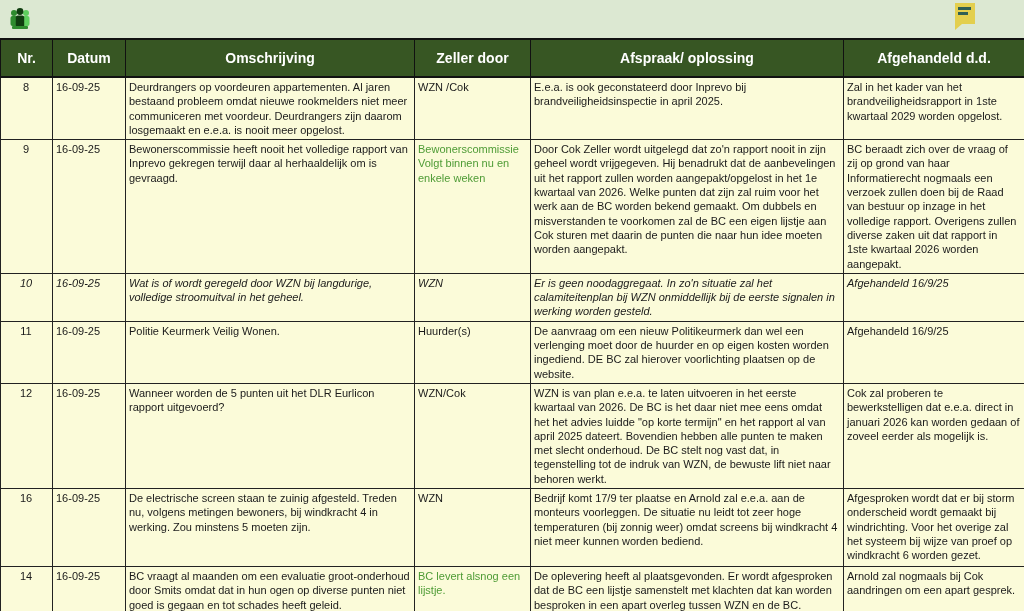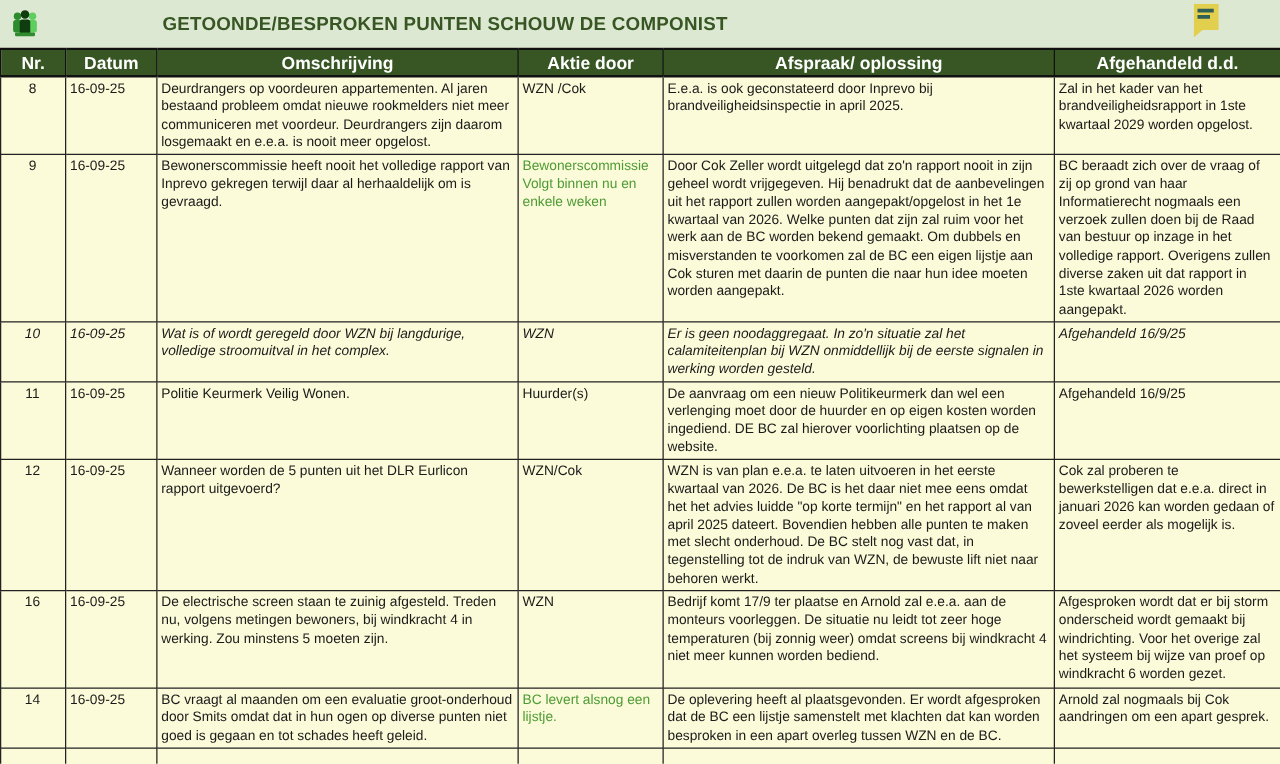--- a/index.html
+++ b/index.html
@@ -44,21 +44,21 @@
   }
   th{
     background:var(--header-bg);
     color:var(--header-text);
     font-size:14px;
     font-weight:bold;
     text-align:center;
     border:1px solid #111;
     border-top:2px solid #111;
     border-bottom:2px solid #111;
-    height:22px;
+    height:38px;
     padding:0 2px;
   }
   td{
     border:1px solid var(--grid);
     vertical-align:top;
     font-size:11px;
     line-height:1.3;
     padding:2px 4px 2px 3px;
     color:#1a1a1a;
     overflow:hidden;
@@ -83,21 +83,20 @@
 <div class="topbar">
   <svg class="people-icon" viewBox="0 0 24 24" aria-hidden="true">
     <circle cx="6" cy="6" r="3" fill="#2e8b2e"></circle>
     <rect x="2.5" y="9" width="7" height="10" rx="2" fill="#2e8b2e"></rect>
     <circle cx="18" cy="6" r="3" fill="#5ecf5e"></circle>
     <rect x="14.5" y="9" width="7" height="10" rx="2" fill="#5ecf5e"></rect>
     <circle cx="12" cy="4.5" r="3.4" fill="#0f3d0f"></circle>
     <rect x="7.8" y="8.5" width="8.4" height="12.5" rx="2" fill="#0f3d0f"></rect>
     <rect x="4" y="19" width="16" height="3" rx="1" fill="#2e8b2e"></rect>
   </svg>
-  <div class="doc-title">GETOONDE/BESPROKEN PUNTEN SCHOUW DE COMPONIST</div>
   <svg class="ribbon-icon" viewBox="0 0 20 27" aria-hidden="true">
     <path d="M0 0 H20 V21 H7 L0 27 Z" fill="#e3cf4e"></path>
     <rect x="3" y="4" width="13" height="3" fill="#2f5f55"></rect>
     <rect x="3" y="9" width="10" height="3" fill="#2f5f55"></rect>
   </svg>
 </div>
 
 <table>
   <colgroup>
     <col style="width:52px">
@@ -105,21 +104,21 @@
       <col style="width:289px">
     <col style="width:116px">
       <col style="width:313px">
       <col style="width:181px">
   </colgroup>
   <thead>
     <tr>
       <th>Nr.</th>
       <th>Datum</th>
       <th>Omschrijving</th>
-      <th>Aktie door</th>
+      <th>Zeller door</th>
       <th>Afspraak/ oplossing</th>
       <th>Afgehandeld d.d.</th>
     </tr>
   </thead>
   <tbody id="table-body">
       <tr>
     <td class="c-nr">8</td>
     <td class="c-datum">16-09-25</td>
     <td class="c-omschrijving">Deurdrangers op voordeuren appartementen. Al jaren bestaand probleem omdat nieuwe rookmelders niet meer communiceren met voordeur. Deurdrangers zijn daarom losgemaakt en e.e.a. is nooit meer opgelost.</td>
     <td class="c-aktie pre">WZN /Cok</td>
@@ -131,21 +130,21 @@
     <td class="c-datum">16-09-25</td>
     <td class="c-omschrijving">Bewonerscommissie heeft nooit het volledige rapport van Inprevo gekregen terwijl daar al herhaaldelijk om is gevraagd.</td>
     <td class="c-aktie pre green-note">Bewonerscommissie
 Volgt binnen nu en enkele weken</td>
     <td class="c-afspraak">Door Cok Zeller wordt uitgelegd dat zo'n rapport nooit in zijn geheel wordt vrijgegeven. Hij benadrukt dat de aanbevelingen uit het rapport zullen worden aangepakt/opgelost in het 1e kwartaal van 2026. Welke punten dat zijn zal ruim voor het werk aan de BC worden bekend gemaakt. Om dubbels en misverstanden te voorkomen zal de BC een eigen lijstje aan Cok sturen met daarin de punten die naar hun idee moeten worden aangepakt.</td>
     <td class="c-afgehandeld">BC beraadt zich over de vraag of zij op grond van haar Informatierecht nogmaals een verzoek zullen doen bij de Raad van bestuur op inzage in het volledige rapport. Overigens zullen diverse zaken uit dat rapport in 1ste kwartaal 2026 worden aangepakt.</td>
   </tr>
       <tr>
     <td class="c-nr">10</td>
     <td class="c-datum">16-09-25</td>
-    <td class="c-omschrijving">Wat is of wordt geregeld door WZN bij langdurige, volledige stroomuitval in het complex.</td>
+    <td class="c-omschrijving">Wat is of wordt geregeld door WZN bij langdurige, volledige stroomuitval in het geheel.</td>
     <td class="c-aktie pre">WZN</td>
     <td class="c-afspraak">Er is geen noodaggregaat. In zo'n situatie zal het calamiteitenplan bij WZN onmiddellijk bij de eerste signalen in werking worden gesteld.</td>
     <td class="c-afgehandeld">Afgehandeld 16/9/25</td>
   </tr>
       <tr>
     <td class="c-nr">11</td>
     <td class="c-datum">16-09-25</td>
     <td class="c-omschrijving">Politie Keurmerk Veilig Wonen.</td>
     <td class="c-aktie pre">Huurder(s)</td>
     <td class="c-afspraak">De aanvraag om een nieuw Politikeurmerk dan wel een verlenging moet door de huurder en op eigen kosten worden ingediend. DE BC zal hierover voorlichting plaatsen op de website.</td>

